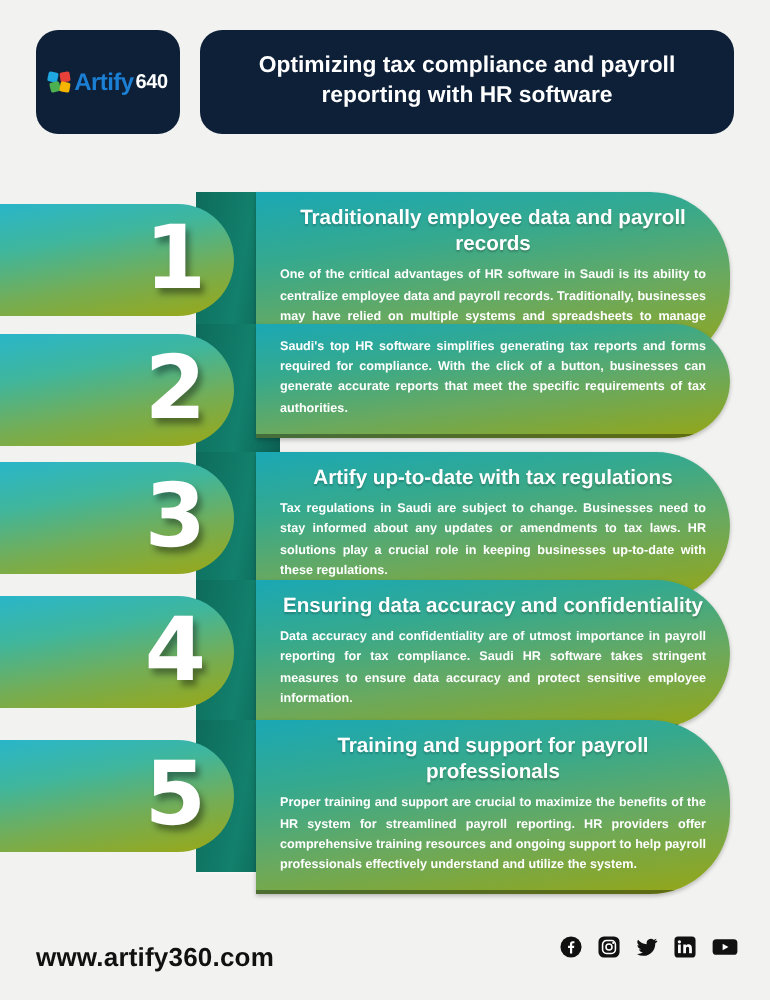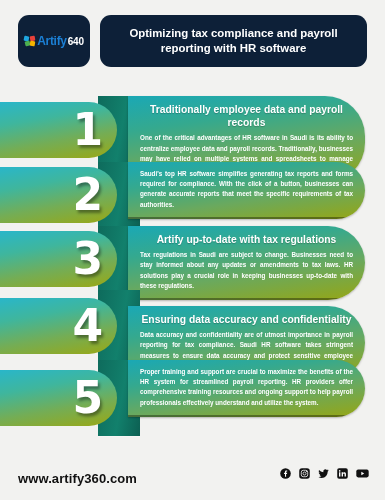--- a/index.html
+++ b/index.html
@@ -275,32 +275,33 @@
         <div class="card-title">Artify up-to-date with tax regulations</div>
         <div class="card-body">Tax regulations in Saudi are subject to change. Businesses need to stay informed about any updates or amendments to tax laws. HR solutions play a crucial role in keeping businesses up-to-date with these regulations.</div>
       </div>
     </div>
 
     <div class="step" style="top:194px;">
       <div class="connector" style="height:72px;"></div>
       <div class="num-pill" style="top:8px;">
         <span class="numeral">4</span>
       </div>
-      <div class="card" style="top:16px;">
+      <div class="card" style="top:0px;">
         <div class="card-title">Ensuring data accuracy and confidentiality</div>
         <div class="card-body">Data accuracy and confidentiality are of utmost importance in payroll reporting for tax compliance. Saudi HR software takes stringent measures to ensure data accuracy and protect sensitive employee information.</div>
       </div>
     </div>
 
     <div class="step" style="top:264px;">
       <div class="connector" style="height:76px;"></div>
       <div class="num-pill" style="top:10px;">
         <span class="numeral">5</span>
       </div>
       <div class="card" style="top:0px;">
+        <div class="card-title">Training and support for payroll professionals</div>
         <div class="card-body">Proper training and support are crucial to maximize the benefits of the HR system for streamlined payroll reporting. HR providers offer comprehensive training resources and ongoing support to help payroll professionals effectively understand and utilize the system.</div>
       </div>
     </div>
 
   </div>
 
   <div class="footer">
     <div class="site-url">www.artify360.com</div>
 
     <div class="socials">

